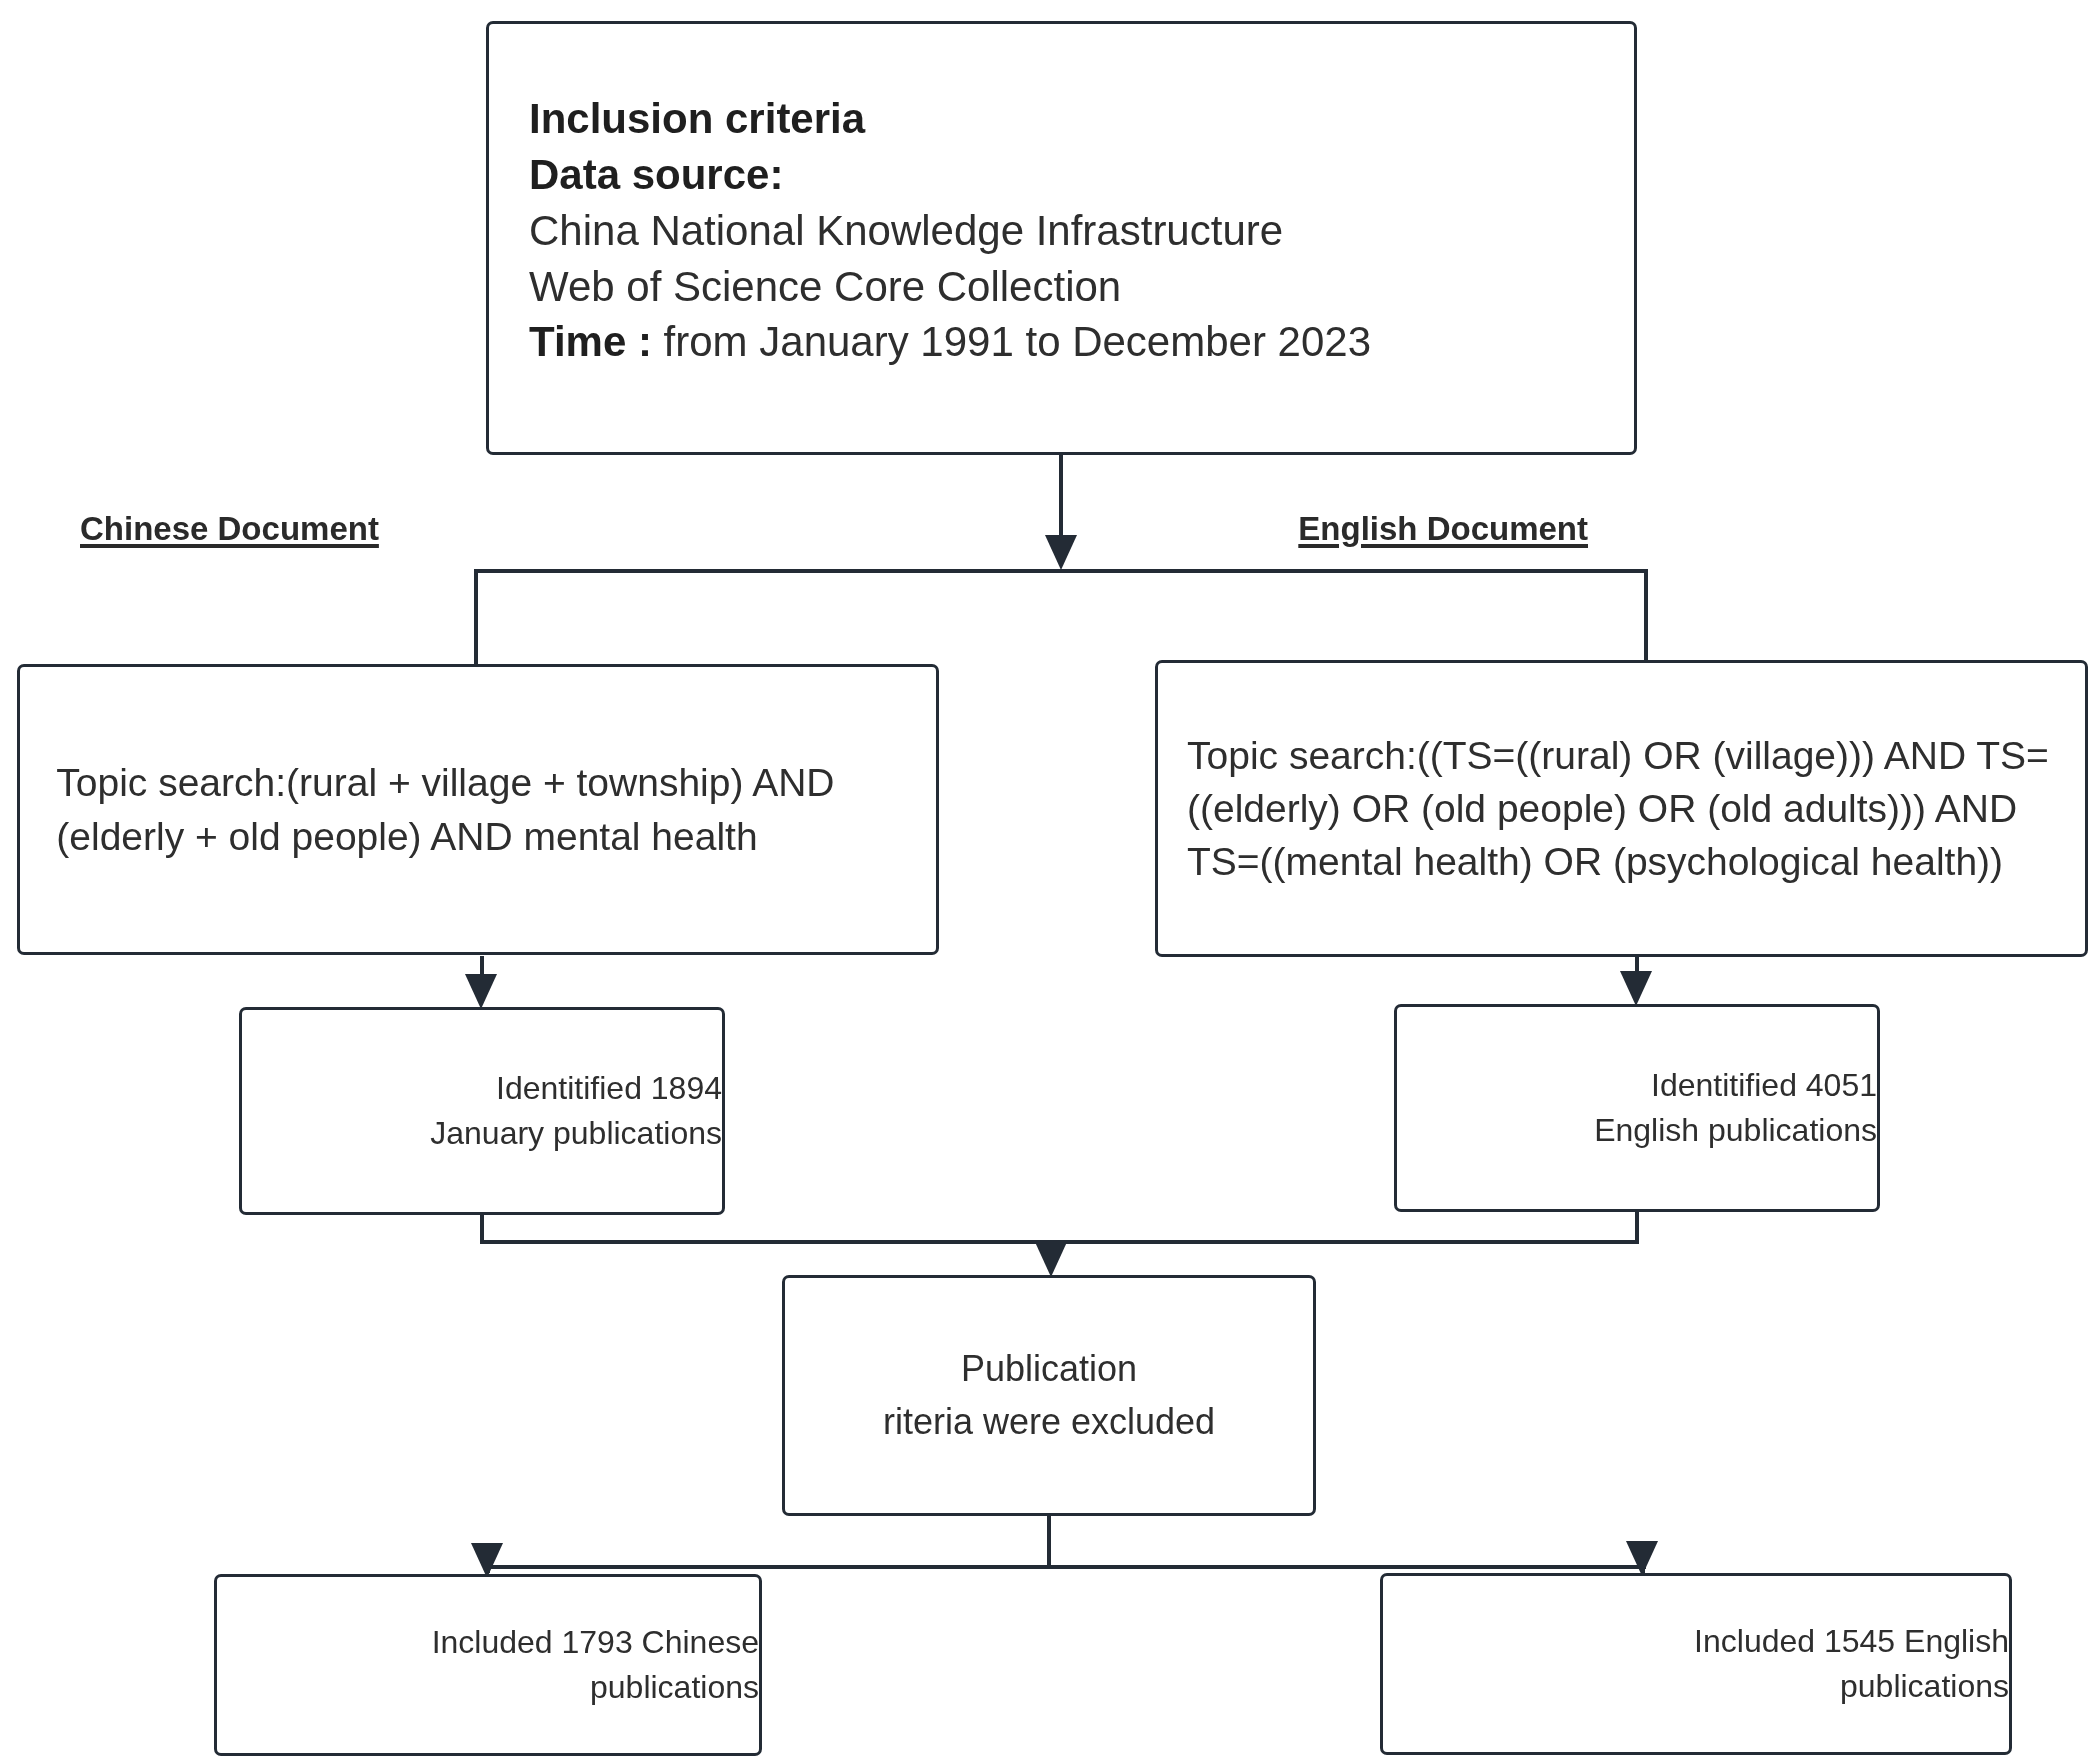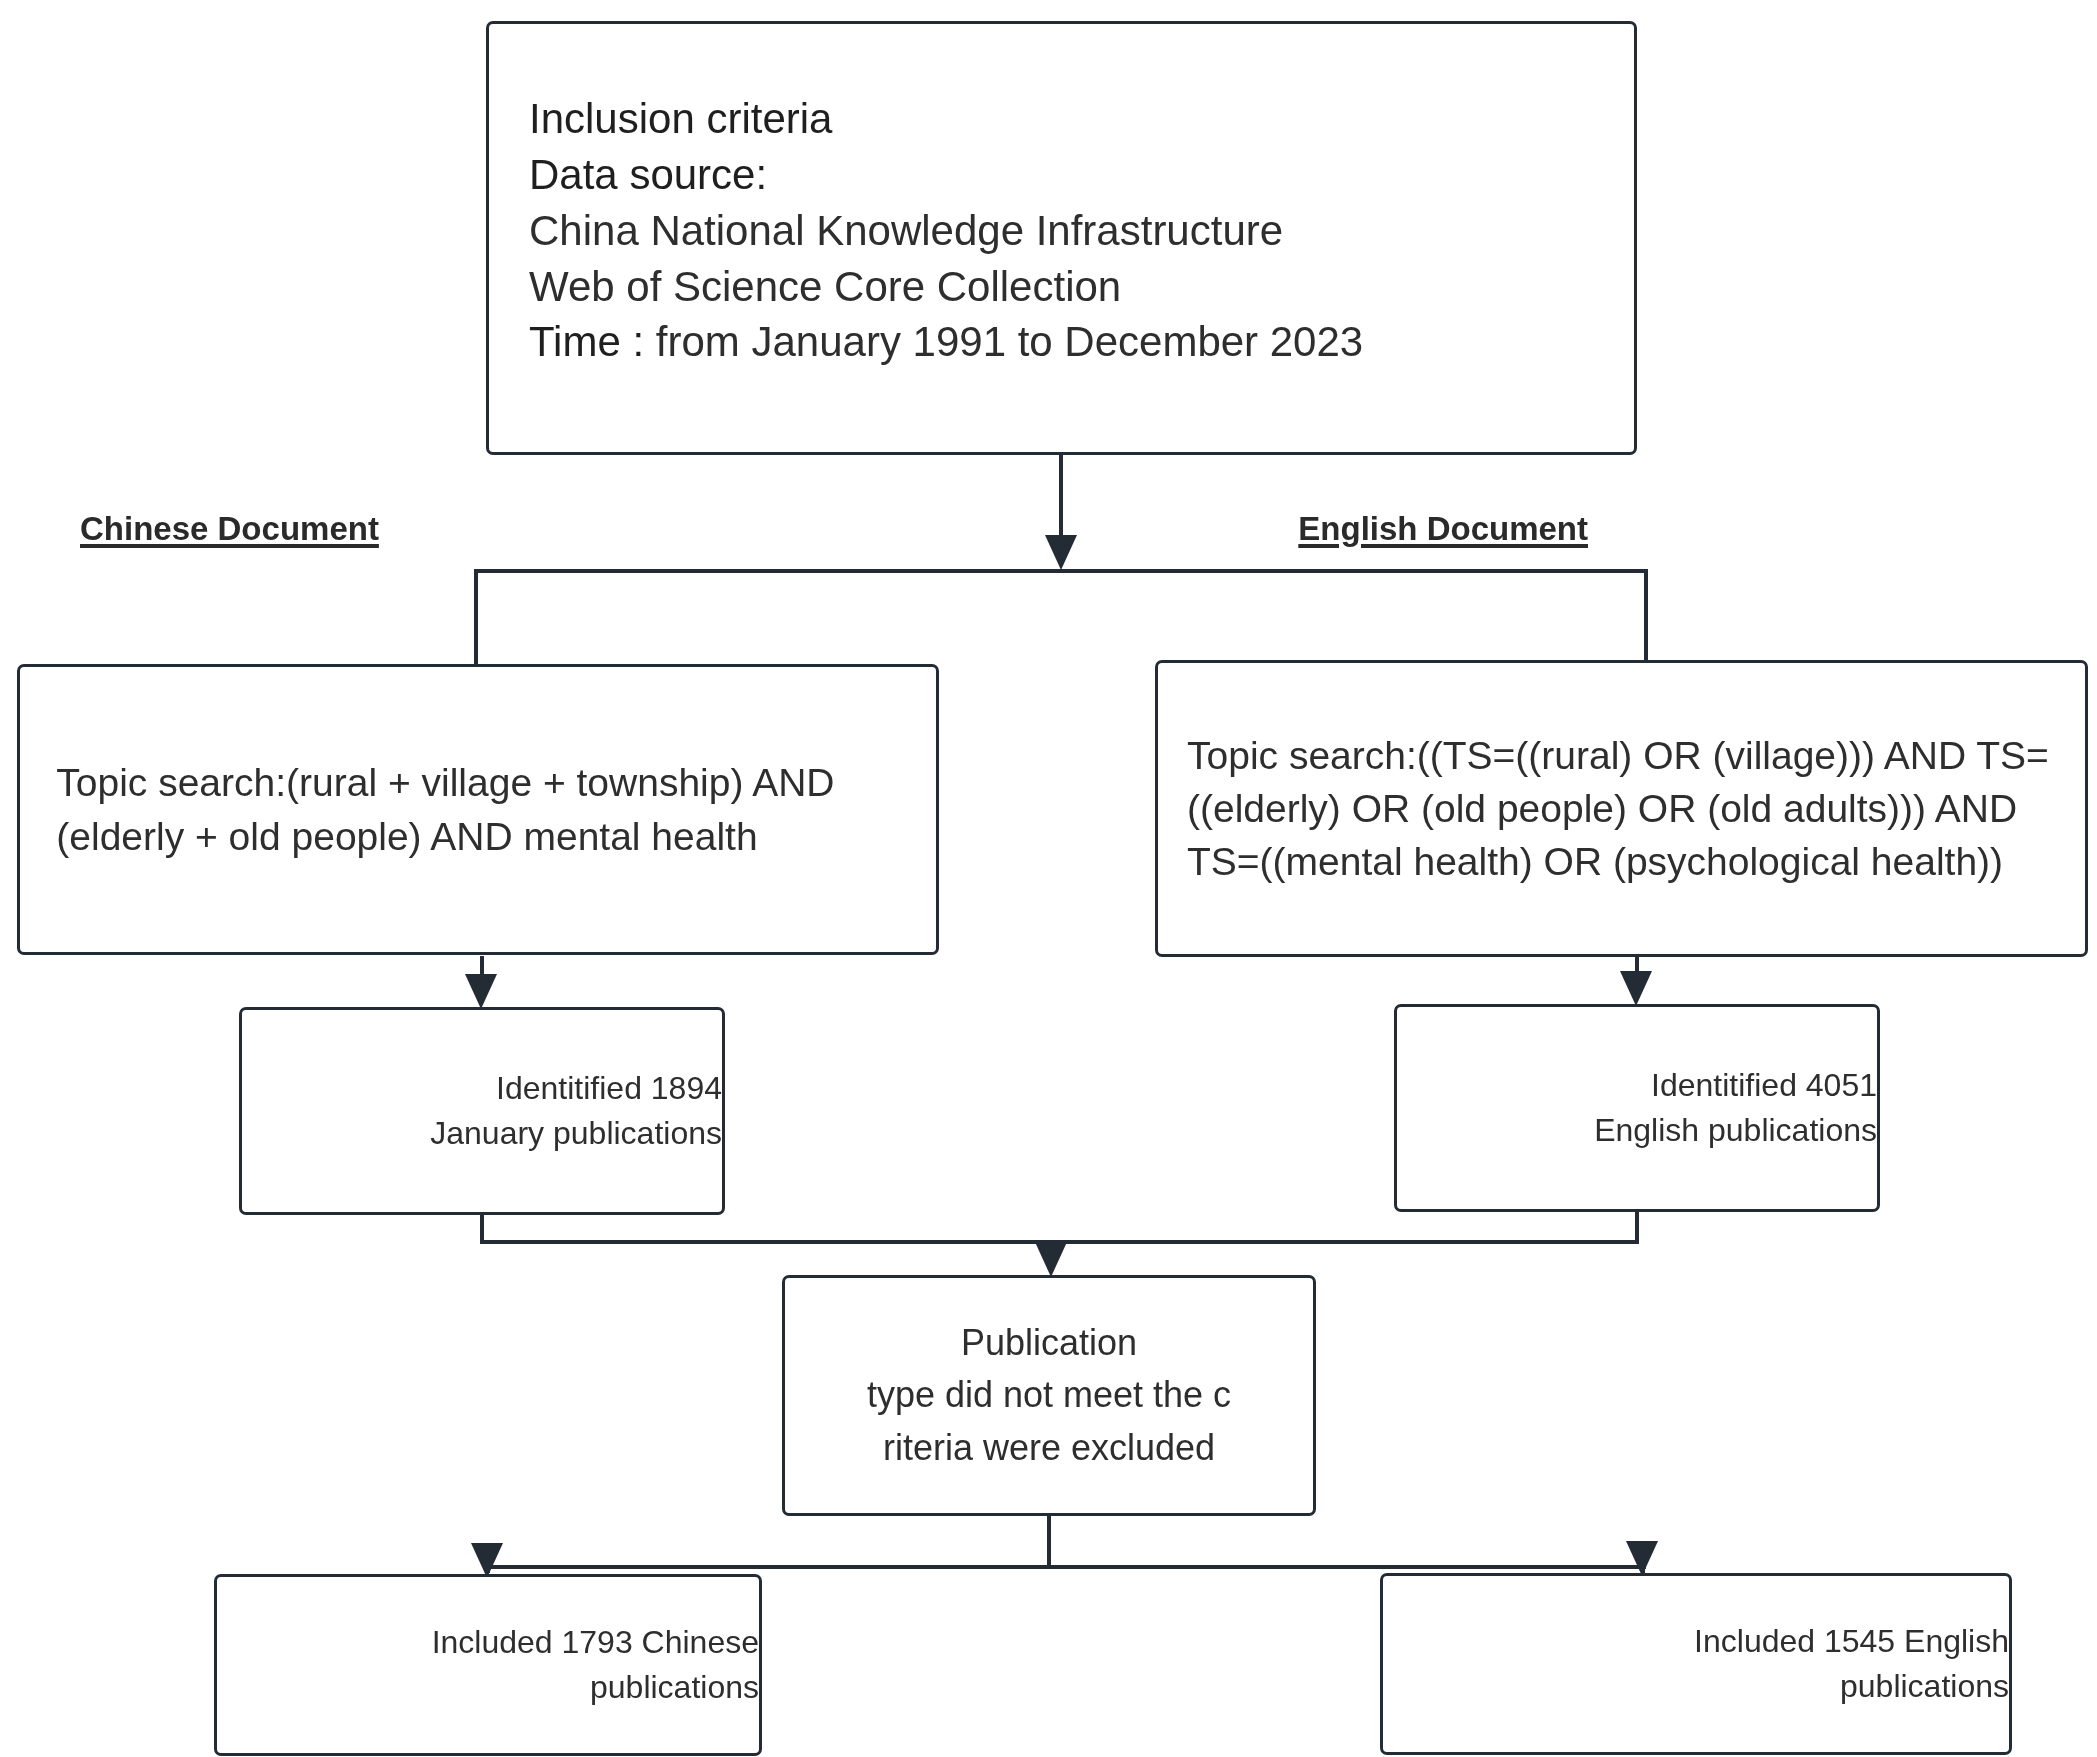--- a/index.html
+++ b/index.html
@@ -35,21 +35,21 @@
   
   #box-inclusion {
     left: 486px;  top: 21px;
     width: 1151px; height: 434px;
     padding: 0 0 0 40px;
     font-size: 42px;
     line-height: 1.33;
     justify-content: flex-start;
   }
   #box-inclusion .pad-top { height: 67px; }
-  #box-inclusion b { font-weight: normal; color: #1f1f1f; }
+  #box-inclusion b { font-weight: bold; color: #1f1f1f; }
 
   
   .branch-label {
     position: absolute;
     font-size: 33px;
     font-weight: bold;
     color: #2a2a2a;
     text-decoration: underline;
     text-underline-offset: 4.2px;
     text-decoration-thickness: 4.2px;
@@ -158,21 +158,20 @@
     <div class="line">English publications</div>
   </div>
 
   <div class="conn vline" style="left:480px; top:1215px; height:29px;"></div>
   <div class="conn vline" style="left:1635px; top:1212px; height:32px;"></div>
   <div class="conn hline" style="left:480px; top:1240px; width:1159px;"></div>
   <div class="arrow-down" style="left:1035px; top:1242px;"></div>
 
   <div class="fbox" id="box-exclude">
     <div class="line">Publication</div>
-    <div class="line">type did not meet the c</div>
     <div class="line">riteria were excluded</div>
   </div>
 
   <div class="conn vline" style="left:1047px; top:1516px; height:53px;"></div>
   <div class="conn hline" style="left:486px; top:1565px; width:1160px;"></div>
   <div class="conn vline" style="left:486px; top:1565px; height:8.3px;"></div>
   <div class="conn vline" style="left:1641px; top:1565px; height:8.3px;"></div>
   <div class="arrow-down" style="left:471px; top:1543px;"></div>
   <div class="arrow-down" style="left:1626px; top:1541px;"></div>
 

